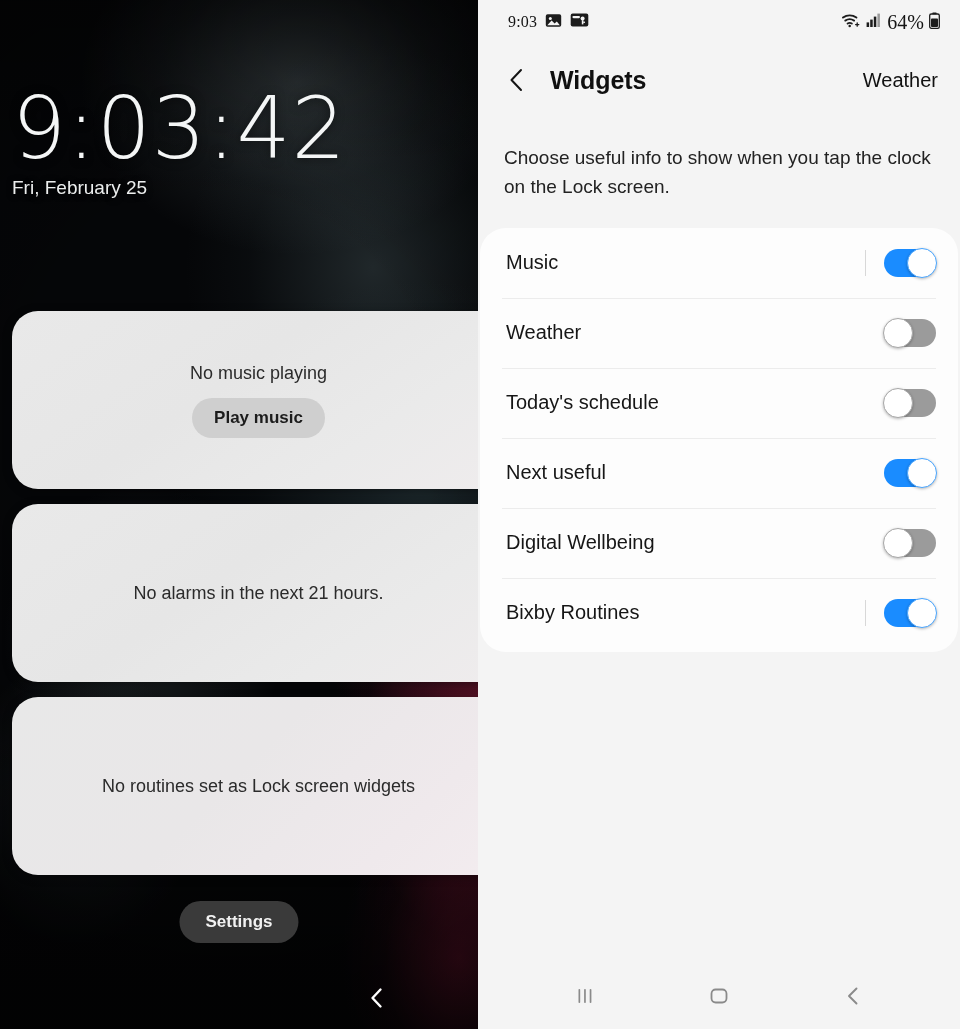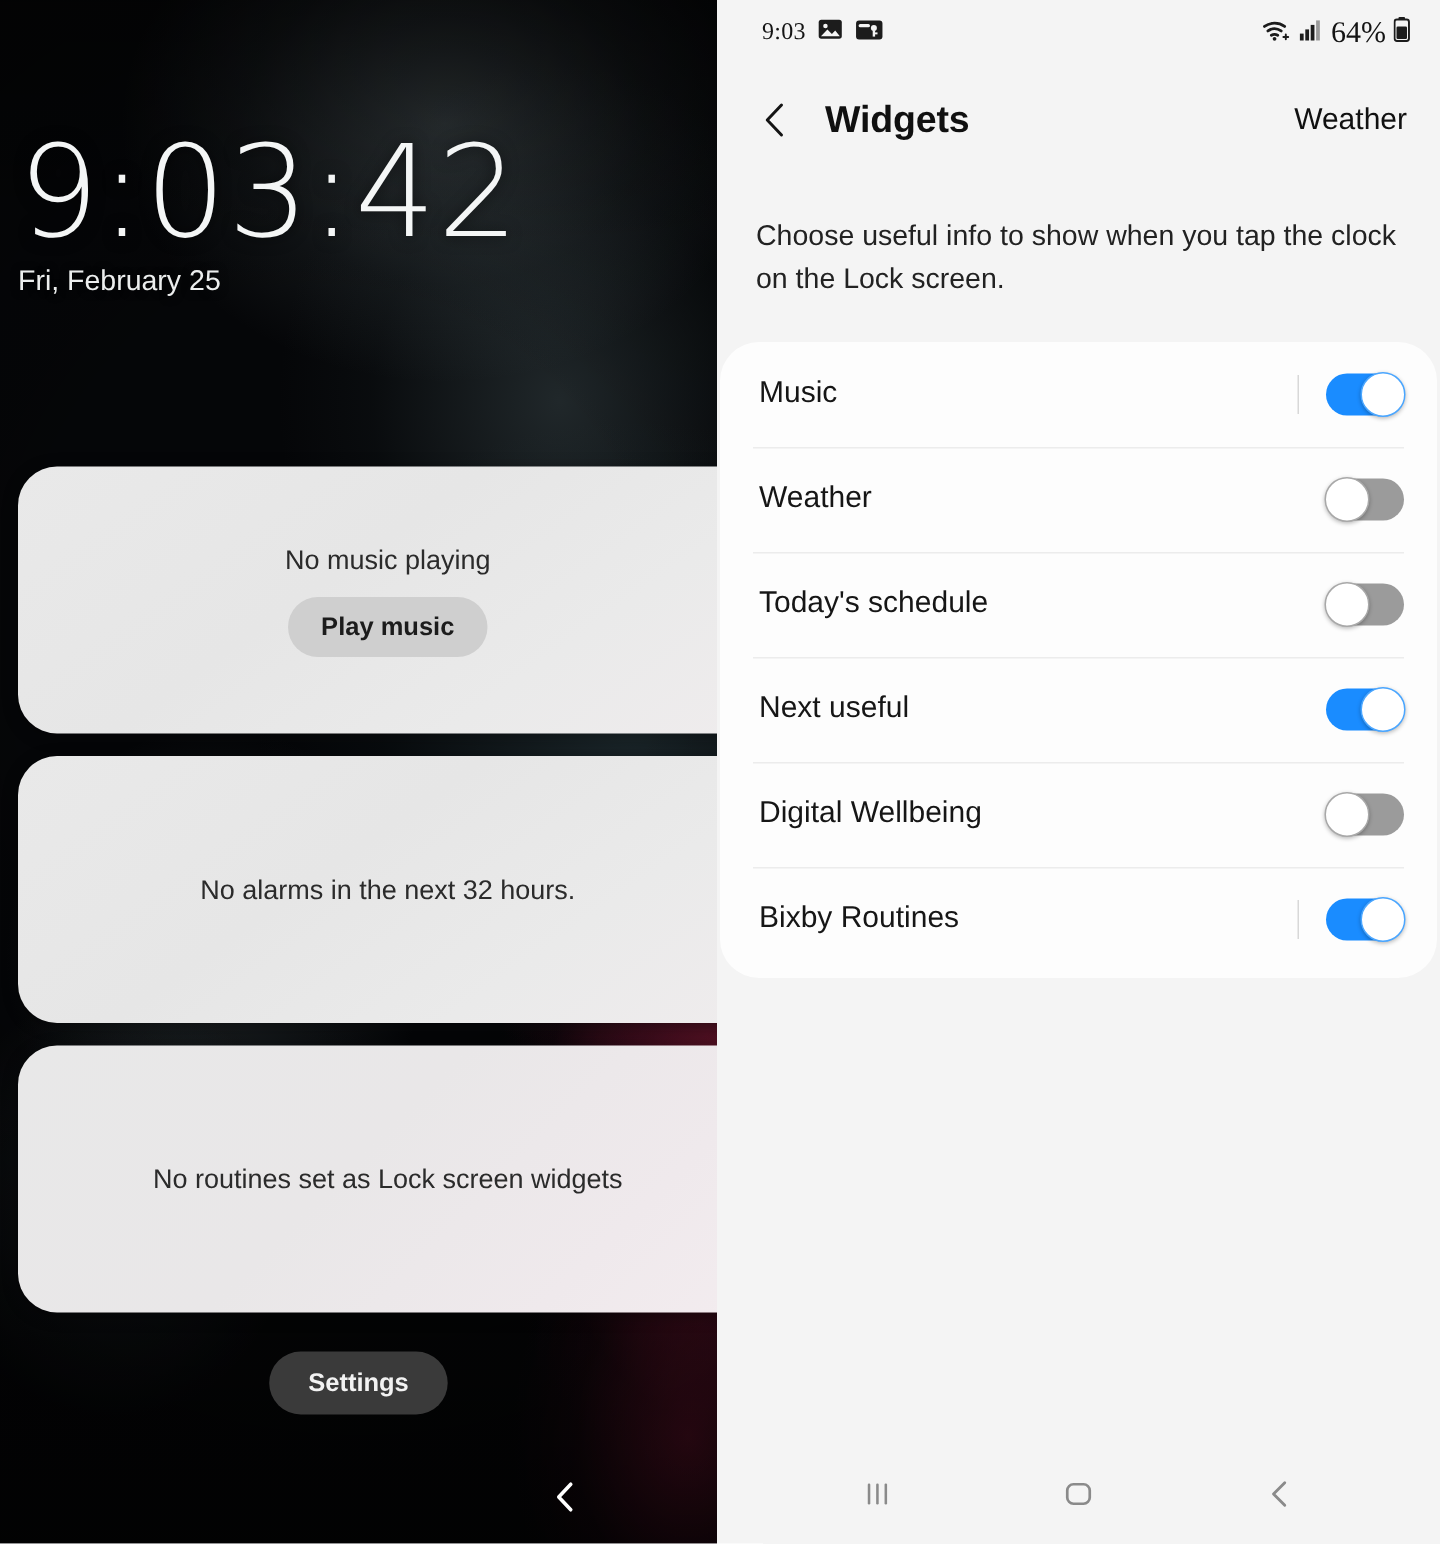--- a/index.html
+++ b/index.html
@@ -234,21 +234,21 @@
       <div class="lock-time">9:03:42</div>
       <div class="lock-date">Fri, February 25</div>
     </div>
 
     <div class="lock-card lc-music">
       <div class="lc-text">No music playing</div>
       <button class="play-music-btn">Play music</button>
     </div>
 
     <div class="lock-card lc-alarm">
-      <div class="lc-text">No alarms in the next 32 hours.</div>
+      <div class="lc-text">No alarms in the next 21 hours.</div>
     </div>
 
     <div class="lock-card lc-routine">
       <div class="lc-text">No routines set as Lock screen widgets</div>
     </div>
 
     <button class="settings-btn">Settings</button>
 
     <div class="lock-back">
       <svg width="26" height="26" viewBox="0 0 26 26" aria-hidden="true">

